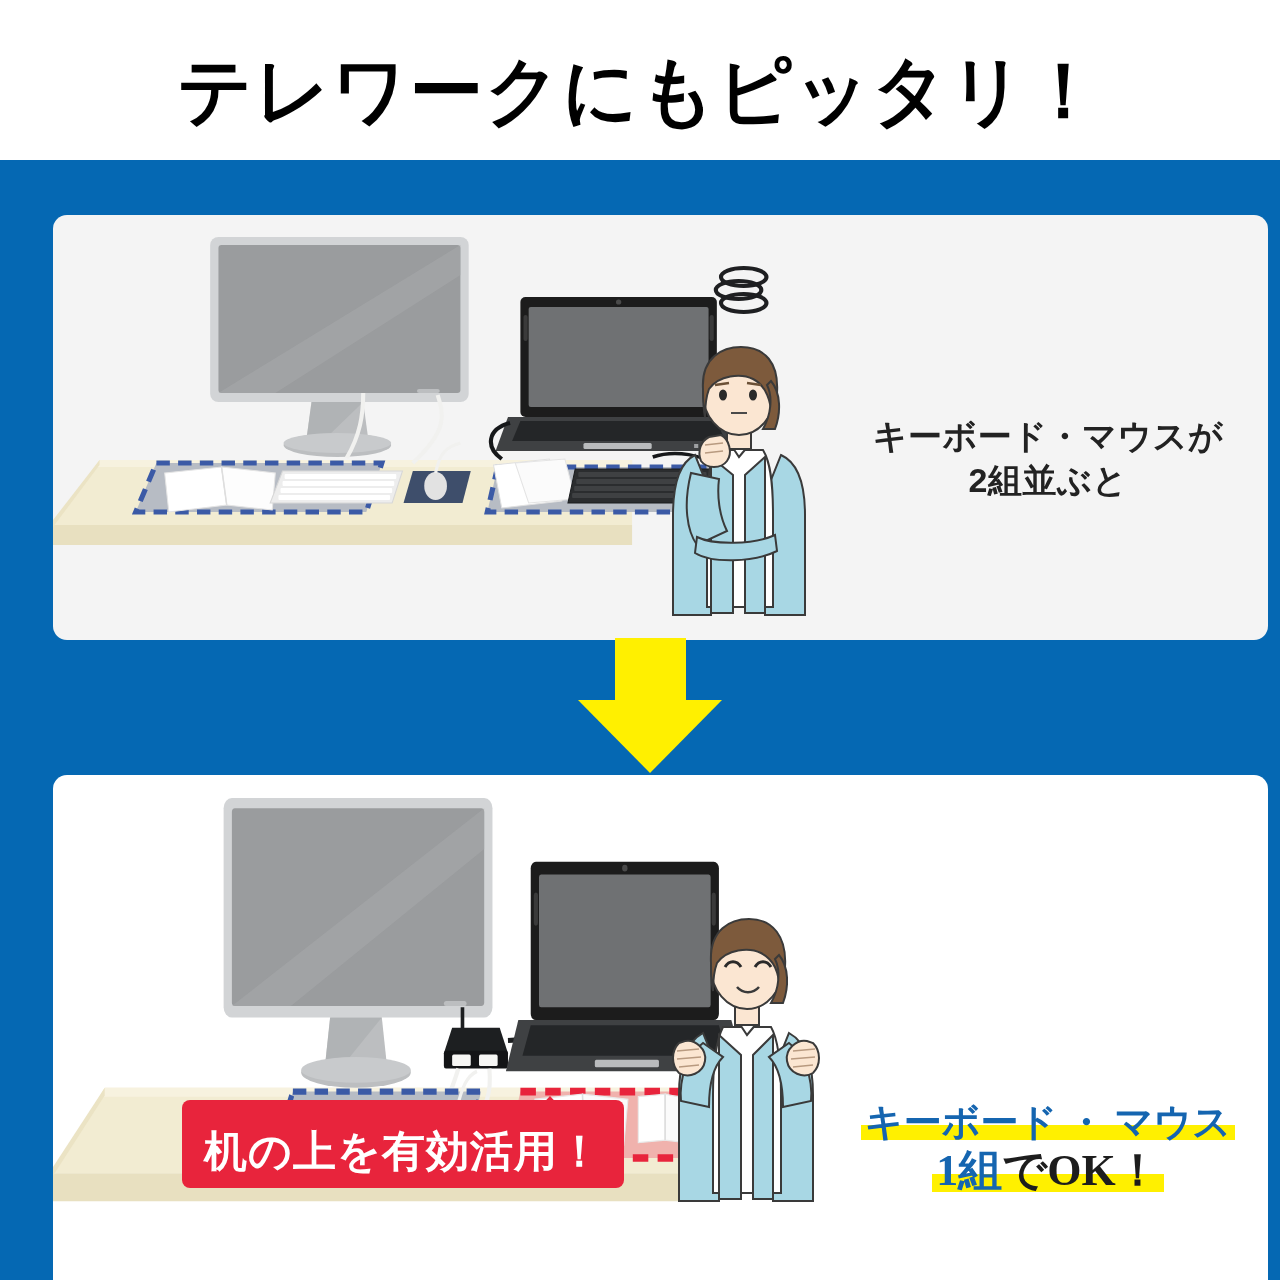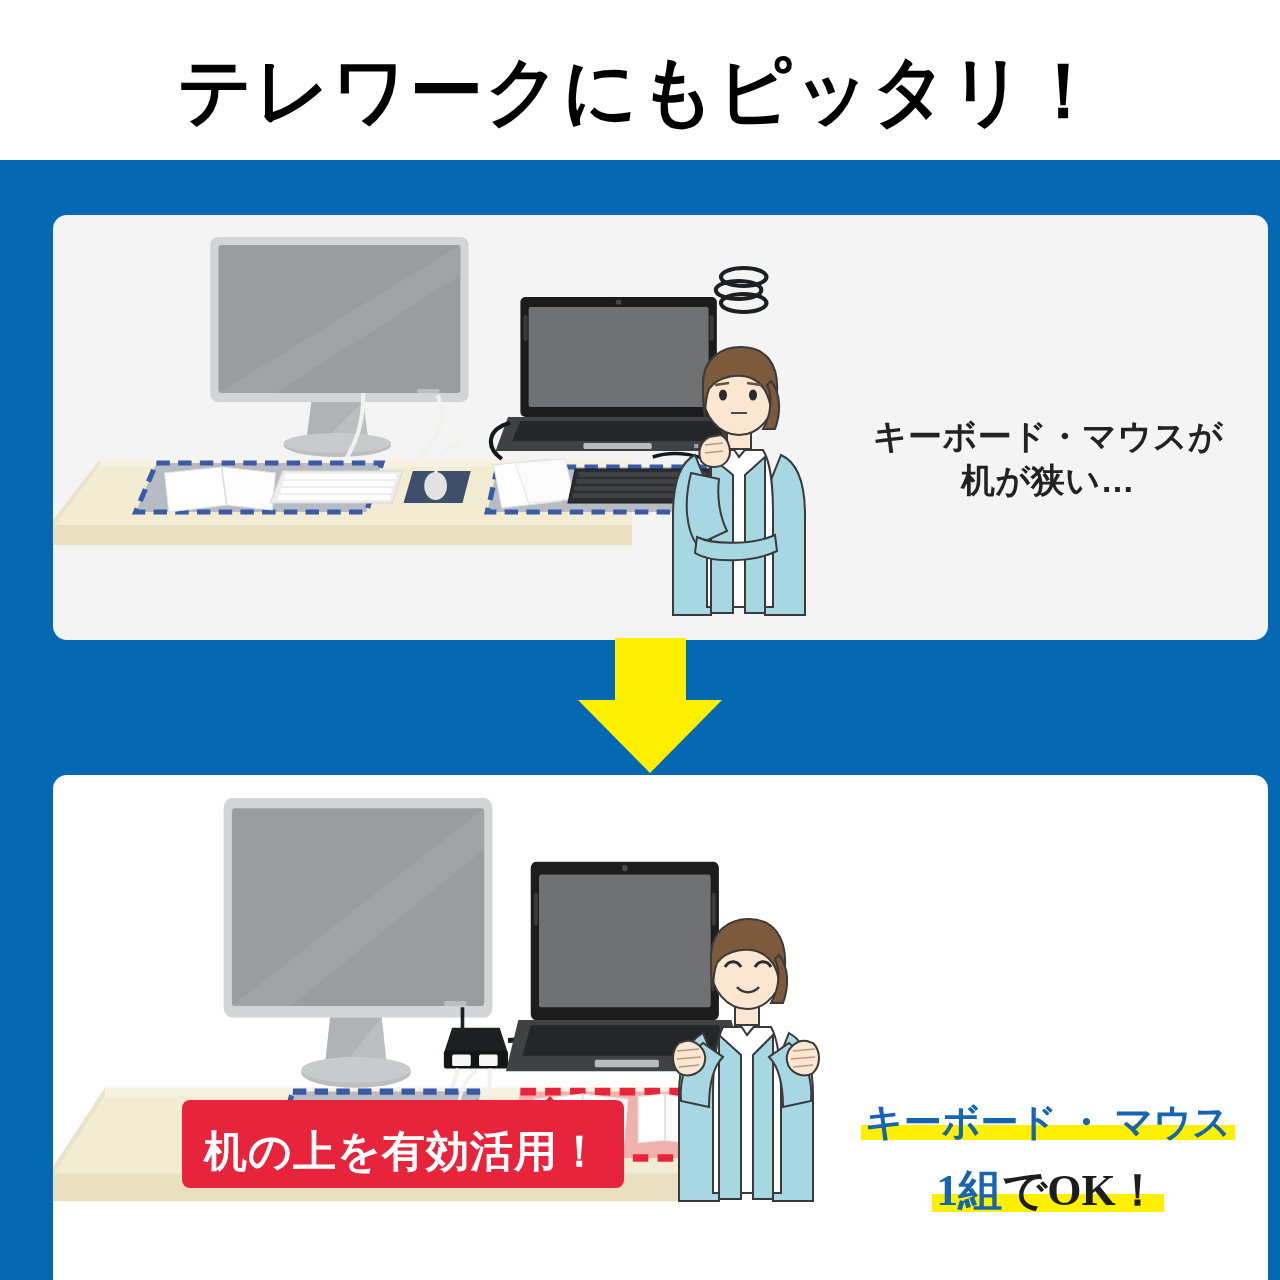--- a/index.html
+++ b/index.html
@@ -56,21 +56,21 @@
     font-size:34px;font-weight:bold;line-height:1.28;letter-spacing:0.5px;
   }
   .callout-top .ln{display:block;white-space:nowrap;}
 
   .callout-bottom{
     position:absolute;left:785px;top:325px;width:420px;text-align:center;
     line-height:1.18;
   }
   .cb-line{display:block;white-space:nowrap;font-weight:bold;}
   .cb-line1{font-size:38px;color:#1565b0;}
-  .cb-line2{font-size:44px;margin-top:20px;text-align:center;}
+  .cb-line2{font-size:44px;margin-top:0;text-align:center;}
   .hl{
     background:linear-gradient(transparent 58%, #fff000 58%, #fff000 94%, transparent 94%);
     padding:0 4px;
   }
   .blue{color:#1565b0;}
   .blk{color:#1d1d1d;}
 
   
   .badge{
     position:absolute;left:182px;top:1100px;width:442px;height:88px;
@@ -214,21 +214,21 @@
 
         <path d="M38 128 C30 160 34 186 44 200 L74 186 C66 170 64 150 66 134 Z" fill="#a8d7e4" stroke="#3a3a3a" stroke-width="2"></path>
         <path d="M44 192 C60 200 100 200 122 190 L124 206 C100 218 58 218 42 208 Z" fill="#a8d7e4" stroke="#3a3a3a" stroke-width="2"></path>
 
         <path d="M56 92 C48 96 44 106 48 116 C54 124 68 124 74 116 C80 108 76 94 68 90 Z" fill="#fbe6d2" stroke="#3a3a3a" stroke-width="2"></path>
         <path d="M52 100 L70 98 M52 108 L70 106" stroke="#b89a80" stroke-width="1.5"></path>
       </svg>
 
       <div class="callout-top">
         <span class="ln">キーボード・マウスが</span>
-        <span class="ln">机が狭い…</span>
+        <span class="ln">2組並ぶと</span>
       </div>
     </div>
 
     <div class="down-arrow">
       <div class="arrow-shaft"></div>
       <div class="arrow-head"></div>
     </div>
 
     <div class="panel panel-bottom">
 

